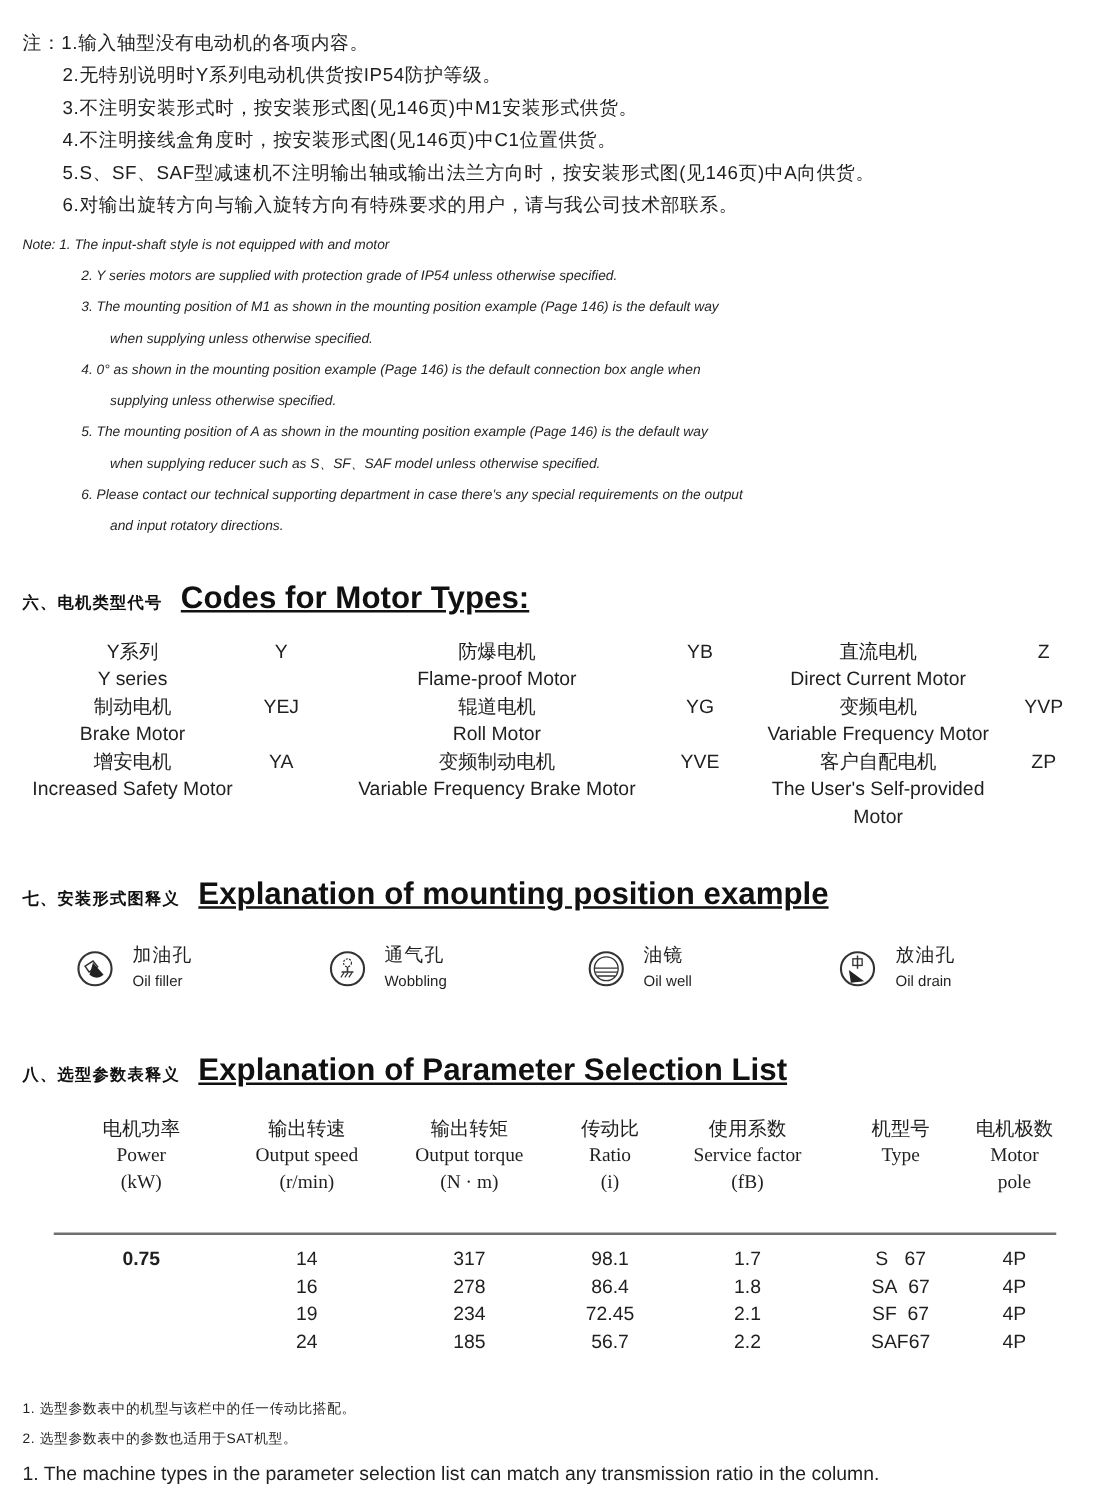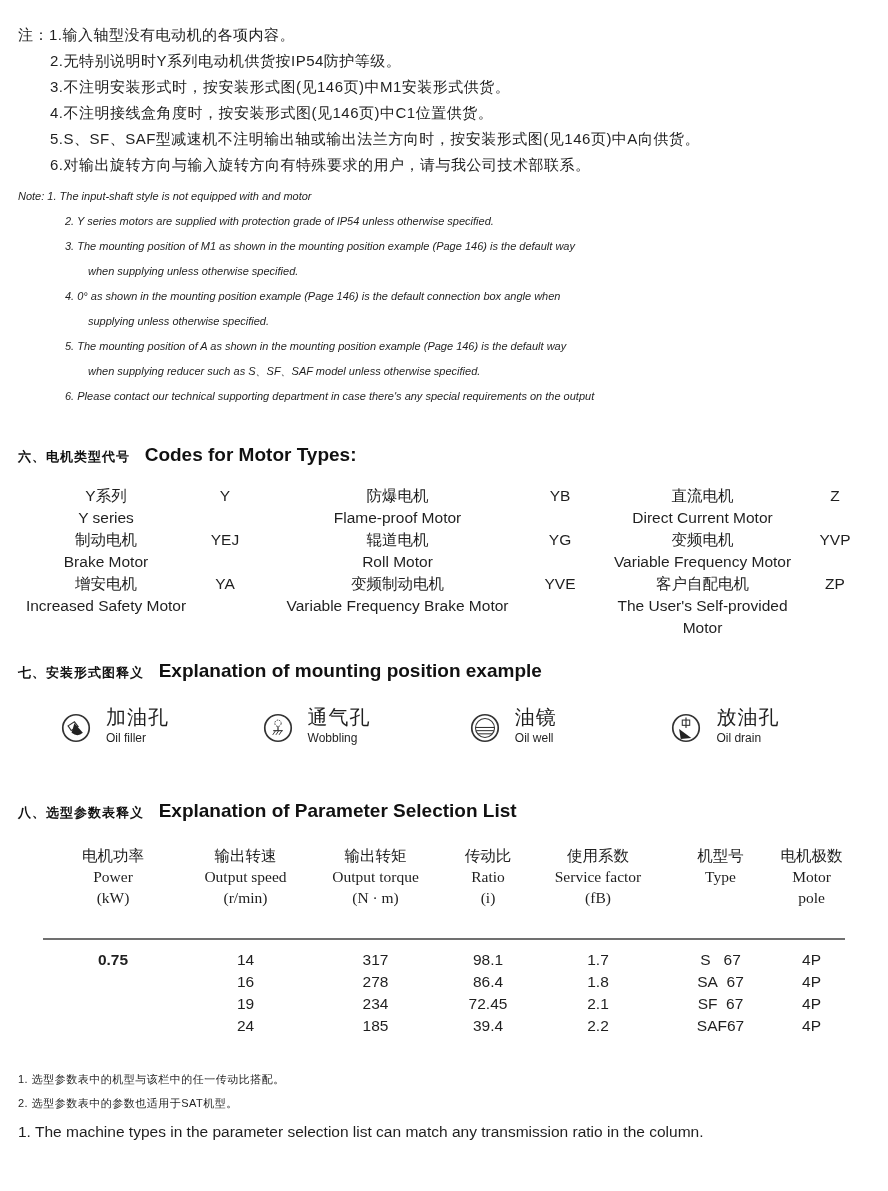--- a/index.html
+++ b/index.html
@@ -17,23 +17,23 @@
   .notes-cn .ln { font-size: 15px; line-height: 26px; letter-spacing: 0.5px; }
   .notes-cn .ind-cn1 { padding-left: 32px; }
   .notes-en { margin-top: 6px; }
   .notes-en .ln { font-size: 11px; line-height: 25px; font-style: italic; }
   .notes-en .ind1 { padding-left: 47px; }
   .notes-en .ind2 { padding-left: 70px; }
 
   
   .sec-heading { margin: 0; font-weight: 700; color: #111; }
   .sec-heading .h-cn { font-size: 13px; letter-spacing: 1px; }
-  .sec-heading .h-en { font-size: 19px; margin-left: 8px; }
+  .sec-heading .h-en { font-size: 25px; margin-left: 8px; text-decoration: underline; }
   .hd-six   { margin-top: 30px; }
-  .hd-seven { margin-top: 16px; }
+  .hd-seven { margin-top: 36px; }
   .hd-eight { margin-top: 46px; }
 
   
   .mc-grid {
     margin: 18px 2px 0 2px;
     display: grid;
     grid-template-columns: 238px 325px 1fr;
     column-gap: 10px;
   }
   .mc-cell { }
@@ -44,21 +44,21 @@
   
   .legend {
     margin-top: 24px;
     display: flex;
     padding-left: 40px;
   }
   .legend-item { display: flex; align-items: center; width: 212px; }
   .legend-item.li-wide { width: 218px; }
   .legend-icon { width: 36px; height: 38px; flex: 0 0 36px; }
   .legend-labels { margin-left: 12px; }
-  .legend-cn { font-size: 20px; line-height: 21px; letter-spacing: 1px; text-align: right; }
+  .legend-cn { font-size: 15px; line-height: 21px; letter-spacing: 1px; }
   .legend-en { font-size: 12px; line-height: 21px; }
 
   
   .pt { margin: 22px 25px 0 25px; }
   .pt-grid {
     display: grid;
     grid-template-columns: 140px 125px 135px 90px 130px 115px 1fr;
   }
   .pt-hcell { text-align: center; font-size: 15.5px; line-height: 21px; }
   .pt-hcell div { min-height: 21px; font-family: Liberation Serif, serif; }
@@ -92,20 +92,21 @@
   <div class="notes-en">
     <div class="ln">Note: 1. The input-shaft style is not equipped with and motor</div>
     <div class="ln ind1">2. Y series motors are supplied with protection grade of IP54 unless otherwise specified.</div>
     <div class="ln ind1">3. The mounting position of M1 as shown in the mounting position example (Page 146) is the default way</div>
     <div class="ln ind2">when supplying unless otherwise specified.</div>
     <div class="ln ind1">4. 0°  as shown in the mounting position example (Page 146) is the default connection box angle when</div>
     <div class="ln ind2">supplying unless otherwise specified.</div>
     <div class="ln ind1">5. The mounting position of A as shown in the mounting position example (Page 146) is the default way</div>
     <div class="ln ind2">when supplying reducer such as S、SF、SAF model unless otherwise specified.</div>
     <div class="ln ind1">6. Please contact our technical supporting department in case there's any special requirements on the output</div>
+    <div class="ln ind2">and input rotatory directions.</div>
   </div>
 
   <h2 class="sec-heading hd-six">
     <span class="h-cn">六、电机类型代号</span>
     <span class="h-en">Codes for Motor Types:</span>
   </h2>
 
   <div class="mc-grid">
     <div class="mc-cell">
       <div class="mc-row">
@@ -325,21 +326,21 @@
         <div class="pt-cell">234</div>
         <div class="pt-cell">72.45</div>
         <div class="pt-cell">2.1</div>
         <div class="pt-cell">SF&nbsp;&nbsp;67</div>
         <div class="pt-cell">4P</div>
       </div>
       <div class="pt-grid">
         <div class="pt-cell"></div>
         <div class="pt-cell">24</div>
         <div class="pt-cell">185</div>
-        <div class="pt-cell">39.4</div>
+        <div class="pt-cell">56.7</div>
         <div class="pt-cell">2.2</div>
         <div class="pt-cell">SAF67</div>
         <div class="pt-cell">4P</div>
       </div>
     </div>
   </div>
 
   <div class="fn-cn">
     <div class="ln">1. 选型参数表中的机型与该栏中的任一传动比搭配。</div>
     <div class="ln">2. 选型参数表中的参数也适用于SAT机型。</div>

